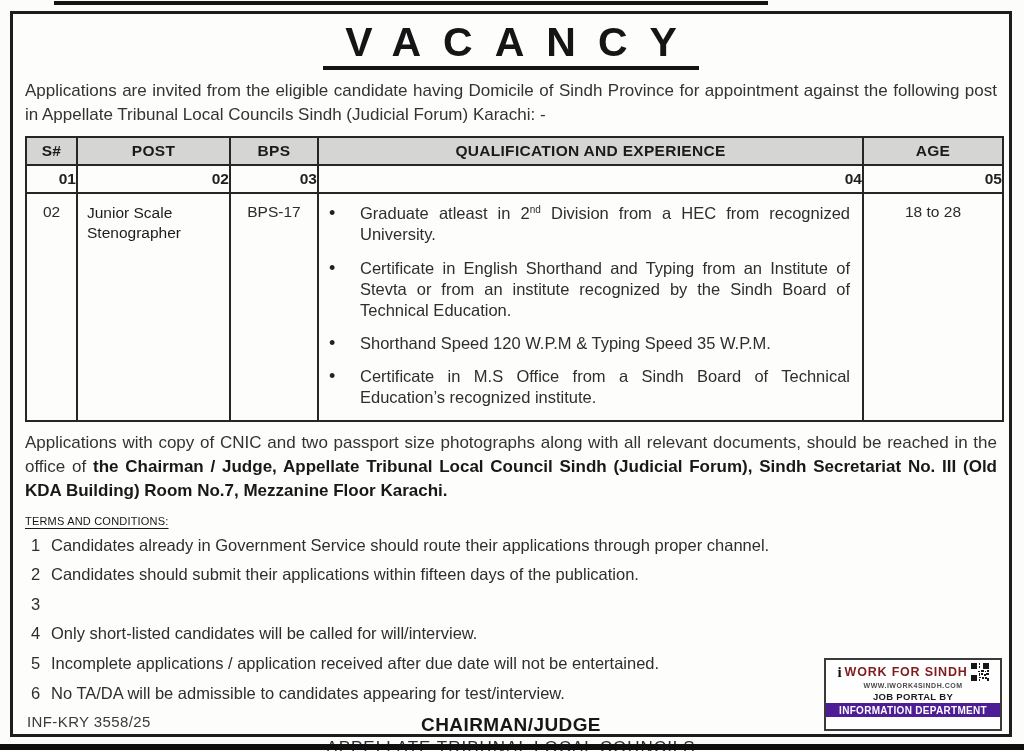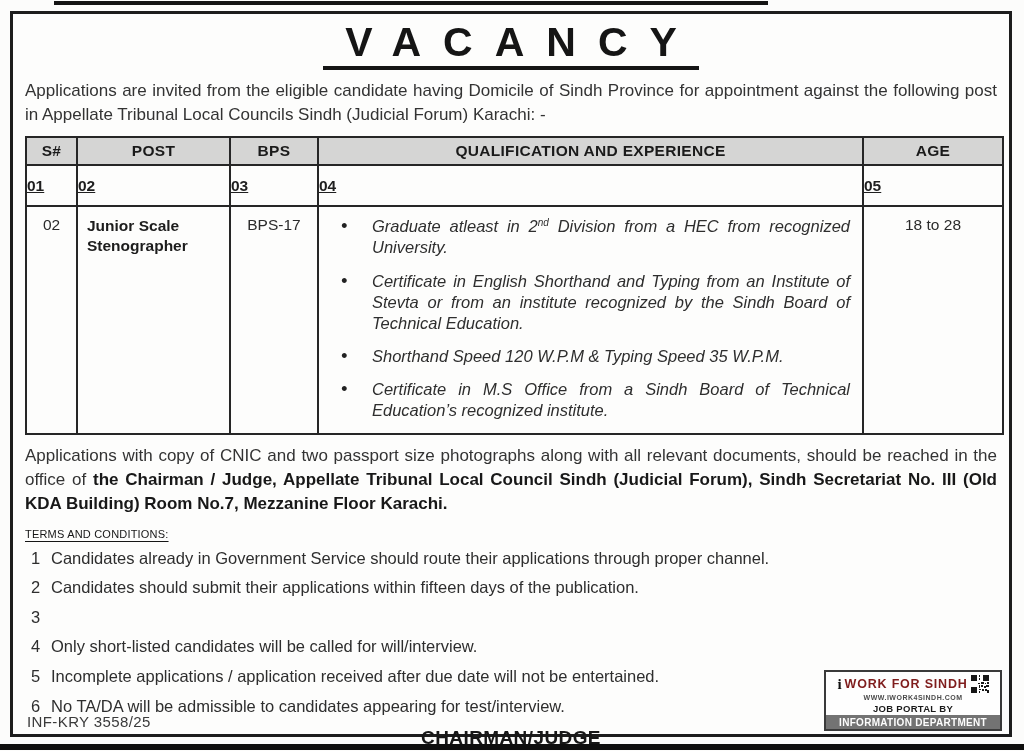--- a/index.html
+++ b/index.html
@@ -42,28 +42,28 @@
     table-layout: fixed;
   }
   table.post-table th, table.post-table td {
     border: 2px solid #262626; font-size: 15.5px;
   }
   table.post-table th {
     background: #d5d5d4; font-weight: bold; color: #1a1a1a;
     height: 28px; text-align: center; letter-spacing: .3px;
   }
   tr.num-row td {
-    font-weight: bold; text-align: left; height: 41px; color: #1f1f1f; text-decoration: underline;
+    font-weight: bold; text-align: right; height: 28px; color: #1f1f1f;
   }
   tr.content-row td { vertical-align: top; padding-top: 9px; height: 196px; }
   td.serial-cell { text-align: center; font-size: 16px; }
-  td.post-cell { padding-left: 9px; padding-right: 0; font-weight: bold; font-size: 16.5px; line-height: 1.25; color: #1c1c1c; }
+  td.post-cell { padding-left: 9px; padding-right: 0; font-weight: normal; font-size: 16.5px; line-height: 1.25; color: #1c1c1c; }
   td.bps-cell { text-align: center; font-size: 16px; }
   td.age-cell { text-align: center; font-size: 16px; }
-  ul.qual-list { list-style: none; padding: 0 12px 0 20px; font-style: italic; }
+  ul.qual-list { list-style: none; padding: 0 12px 0 8px; }
   ul.qual-list li {
     position: relative; padding-left: 33px; margin-bottom: 12px;
     font-size: 16.5px; line-height: 1.28; text-align: justify; color: #2e2e2e;
   }
   ul.qual-list li::before {
     content: "\2022"; position: absolute; left: 2px; top: -1px; font-size: 18px; color: #222;
   }
   ul.qual-list li sup { font-size: 10px; vertical-align: super; line-height: 0; }
   .address-para {
     margin-top: 9px; font-size: 17px; line-height: 1.42; color: #333;
@@ -95,21 +95,21 @@
   .portal-row1 { display: flex; align-items: center; justify-content: center; gap: 3px; }
   .portal-logo-i {
     font-family: "Liberation Serif", serif; font-weight: bold; font-size: 15px;
     color: #111; line-height: 1;
   }
   .portal-title { font-size: 12.5px; font-weight: bold; color: #7f1d1d; letter-spacing: .8px; }
   .portal-qr { width: 18px; height: 18px; }
   .portal-url { font-size: 7px; font-weight: bold; color: #4a4a4a; letter-spacing: .5px; margin-top: 1px; }
   .portal-byline { font-size: 9.5px; font-weight: bold; color: #191919; margin-top: 2px; letter-spacing: .3px; }
   .portal-dept {
-    margin: 1px -3px 0 -3px; background: #737373; color: #fdfdfd;
+    margin: 1px -3px 12px -3px; background: #4c1d95; color: #fdfdfd;
     font-size: 10px; font-weight: bold; padding: 1.5px 0; letter-spacing: .3px;
   }
 </style>
 </head>
 <body>
 
 <div class="top-rule"></div>
 
 <div class="ad-frame">
 

